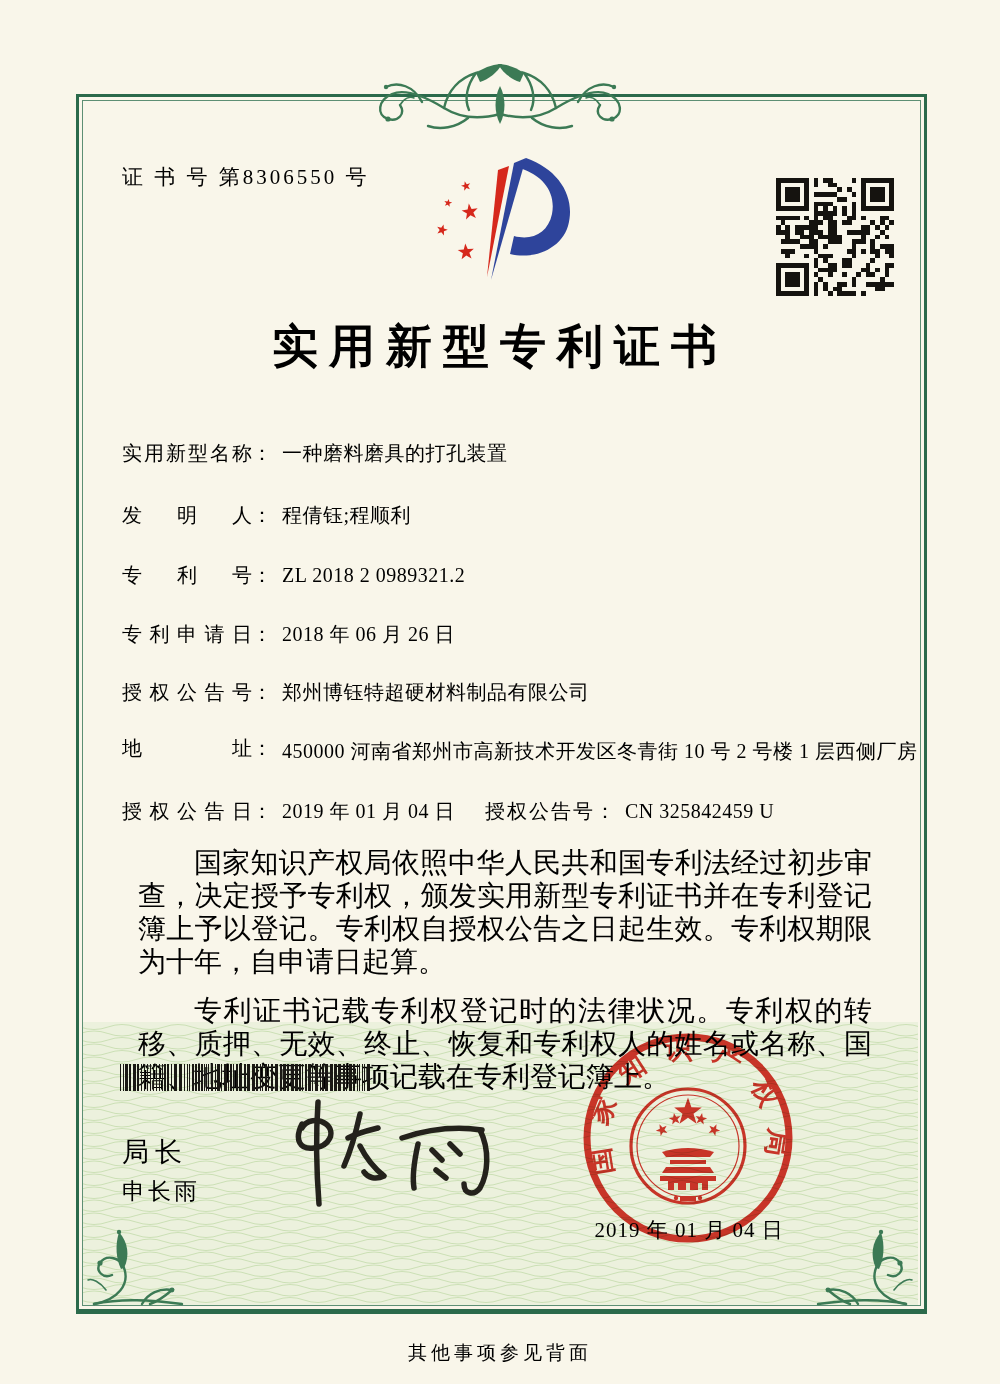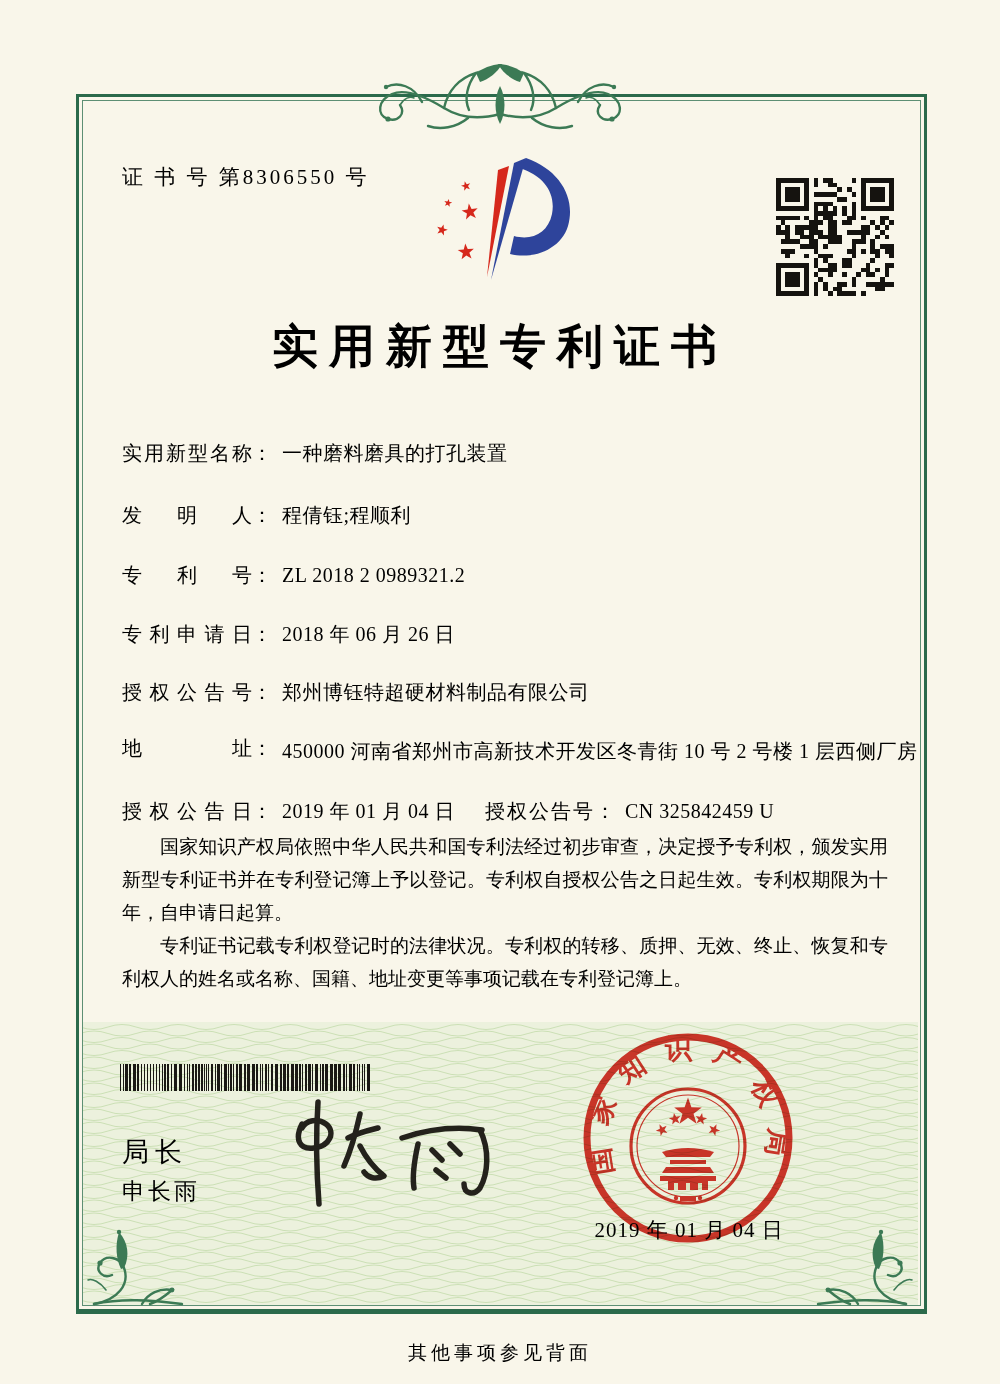--- a/index.html
+++ b/index.html
@@ -19,21 +19,21 @@
   .title{position:absolute;left:0;top:316px;width:100%;text-align:center;font-size:46px;
          font-weight:700;letter-spacing:11px;z-index:4;}
   .fields{position:absolute;left:122px;top:440px;width:780px;z-index:4;font-size:20px;}
   .row{position:absolute;left:0;white-space:nowrap;}
   .lbl{display:inline-block;width:130px;text-align:justify;text-align-last:justify;vertical-align:top;}
   .lbl-auto{display:inline-block;width:auto;letter-spacing:2px;vertical-align:top;}
   .val{margin-left:10px;letter-spacing:.5px;}
   .val-wrap{display:inline-block;width:640px;white-space:normal;vertical-align:top;line-height:32px;}
   .grant-right{position:absolute;left:363px;top:0;white-space:nowrap;}
   .paras{position:absolute;left:122px;top:830px;width:766px;z-index:4;}
-  .paras p{margin:0;font-size:19px;line-height:33px;text-align:justify;text-indent:2em;}
+  .paras p{margin:16px;font-size:28px;line-height:33px;text-align:justify;text-indent:2em;}
   .barcode{position:absolute;left:120px;top:1064px;width:250px;height:27px;z-index:5;}
   .dir-label{position:absolute;left:122px;top:1134px;font-size:27px;letter-spacing:6px;z-index:5;}
   .dir-name{position:absolute;left:122px;top:1176px;font-size:23px;letter-spacing:3px;z-index:5;}
   .signature{position:absolute;left:256px;top:1088px;width:256px;height:132px;z-index:5;opacity:.92;}
   .seal{position:absolute;left:576px;top:1026px;width:224px;height:224px;z-index:5;opacity:.93;mix-blend-mode:multiply;}
   .seal-date{position:absolute;left:582px;top:1216px;width:214px;text-align:center;font-size:21px;
              letter-spacing:1px;z-index:6;}
   .page-info{position:absolute;left:0;top:1280px;width:100%;text-align:center;font-size:17px;z-index:5;}
   .back-note{position:absolute;left:0;top:1340px;width:100%;text-align:center;font-size:19px;
              letter-spacing:4px;z-index:4;}

